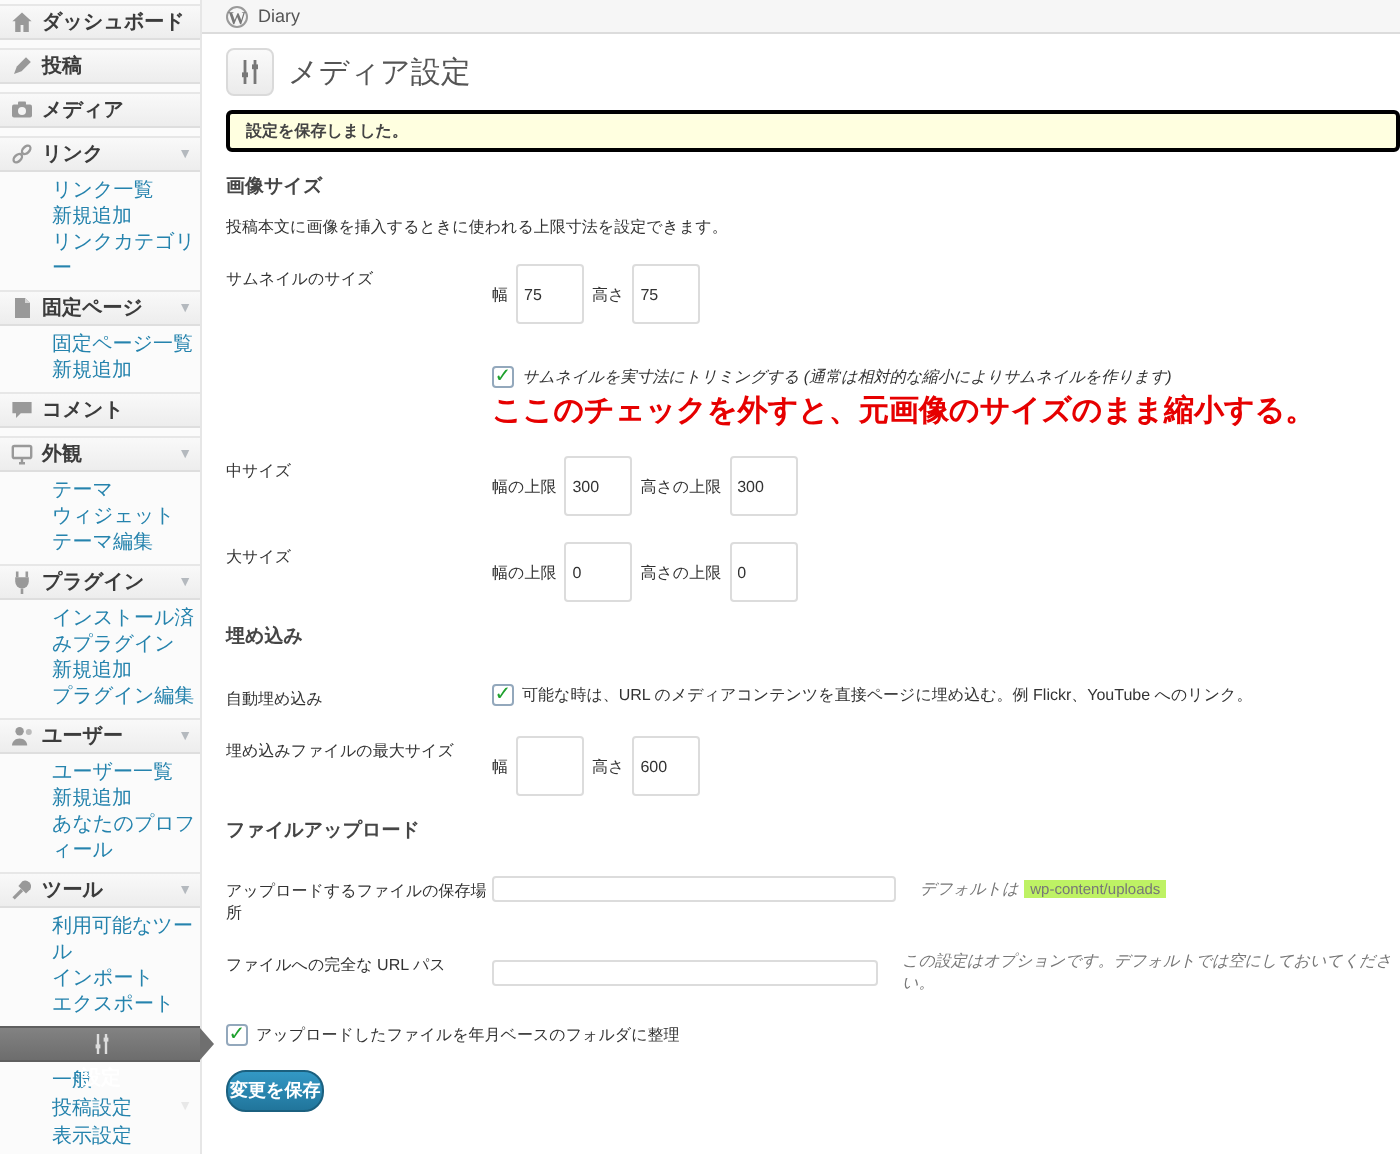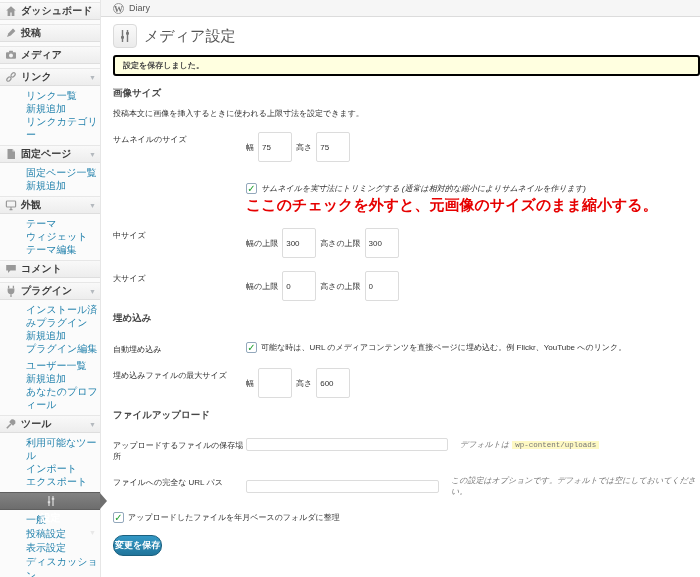--- a/index.html
+++ b/index.html
@@ -96,22 +96,22 @@
     background:#fff; display:inline-flex; align-items:center; justify-content:center;
     flex:0 0 11px; cursor:pointer;
   }
   .cb.checked::after { content:"✓"; font-size:10px; line-height:1; font-weight:bold; color:#1fa12e; }
   .cbrow { display:flex; gap:4px; margin-top:21px;font-style:italic; }
   .crop-note {
     margin-top:2px; font-size:15px; font-weight:bold; color:#e60000; white-space:nowrap;
   }
   .helper { font-style:italic; color:#777; font-size:8px; margin-left:8px; display:inline-flex; align-items:center; gap:3px; }
   .code {
-    font-style:normal; font-family:Liberation Mono, monospace;
-    font-size:7.5px; background:#fef9c3; padding:0 3px; color:#777;
+    font-style:normal; font-family:Liberation Sans, sans-serif;
+    font-size:7.5px; background:#bef264; padding:0 3px; color:#777;
   }
   .organize-row { margin-top:15px; display:flex; align-items:center; gap:4px; font-size:8px; }
   .button-primary {
     margin-top:12px; padding:3px 1px; border-radius:10px;
     background:linear-gradient(#3398c5,#21759b); border:1px solid #1b607f;
     color:#fff; font-size:9px; font-weight:bold; cursor:pointer;
     font-family:"Liberation Sans","DejaVu Sans",sans-serif;
   }
   svg { display:block; }
 </style>
@@ -191,64 +191,75 @@
       <ul class="submenu">
         <li>固定ページ一覧</li>
         <li>新規追加</li>
       </ul>
     </div>
 
     <div class="menu-group">
       <div class="menu-header">
         <span class="mi">
           <svg width="12" height="12" viewBox="0 0 12 12">
+              <path fill="#999" d="M1.2 2h9.6v5.6H5.4L3 10V7.6H1.2z"></path>
+            </svg>
+        </span>
+        <span>コメント</span>
+      </div>
+    </div>
+
+    <div class="menu-group">
+      <div class="menu-header">
+        <span class="mi">
+          <svg width="12" height="12" viewBox="0 0 12 12">
               <rect x="1.4" y="2" width="9.2" height="6" rx="0.8" fill="none" stroke="#999" stroke-width="1.2"></rect>
               <path d="M4.5 10.6h3M6 8v2.6" stroke="#999" stroke-width="1.2"></path>
             </svg>
         </span>
         <span>外観</span>
         <span class="arr">▼</span>
       </div>
       <ul class="submenu">
         <li>テーマ</li>
         <li>ウィジェット</li>
         <li>テーマ編集</li>
       </ul>
     </div>
 
     <div class="menu-group">
       <div class="menu-header">
         <span class="mi">
           <svg width="12" height="12" viewBox="0 0 12 12">
-              <path fill="#999" d="M1.2 2h9.6v5.6H5.4L3 10V7.6H1.2z"></path>
-            </svg>
-        </span>
-        <span>コメント</span>
-      </div>
-    </div>
-
-    <div class="menu-group">
-      <div class="menu-header">
-        <span class="mi">
-          <svg width="12" height="12" viewBox="0 0 12 12">
               <path d="M3.6 0.8v2.8M8.4 0.8v2.8M6 9.2V12" stroke="#999" stroke-width="1.3"></path>
               <path fill="#999" d="M2.6 3.6h6.8v2.2a3.4 3.4 0 0 1-6.8 0z"></path>
             </svg>
         </span>
         <span>プラグイン</span>
         <span class="arr">▼</span>
       </div>
       <ul class="submenu">
         <li>インストール済みプラグイン</li>
         <li>新規追加</li>
         <li>プラグイン編集</li>
       </ul>
     </div>
 
     <div class="menu-group">
+      <div class="menu-header">
+        <span class="mi">
+          <svg width="12" height="12" viewBox="0 0 12 12">
+              <circle cx="4.8" cy="3.6" r="2.1" fill="#999"></circle>
+              <path fill="#999" d="M1 10.8c0-2.1 1.7-3.5 3.8-3.5s3.8 1.4 3.8 3.5z"></path>
+              <circle cx="9.4" cy="4" r="1.5" fill="#bbb"></circle>
+            </svg>
+        </span>
+        <span>ユーザー</span>
+        <span class="arr">▼</span>
+      </div>
       <ul class="submenu">
         <li>ユーザー一覧</li>
         <li>新規追加</li>
         <li>あなたのプロフィール</li>
       </ul>
     </div>
 
     <div class="menu-group">
       <div class="menu-header">
         <span class="mi">

